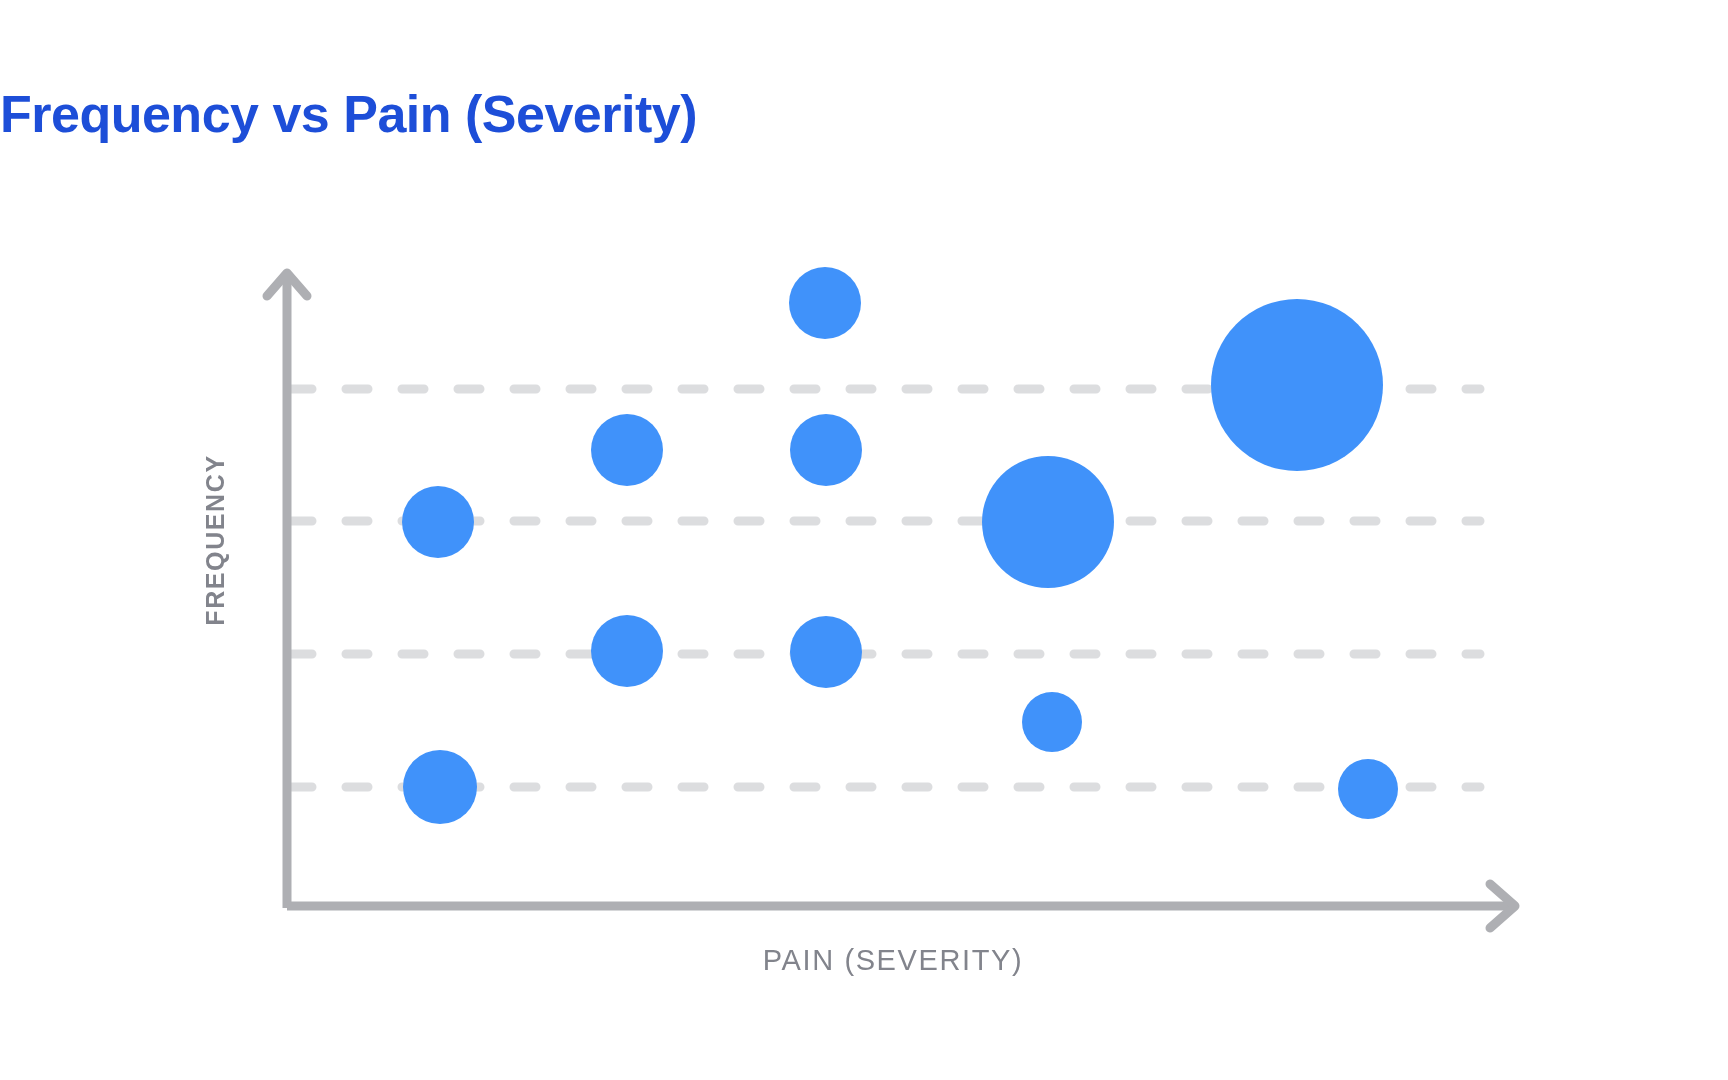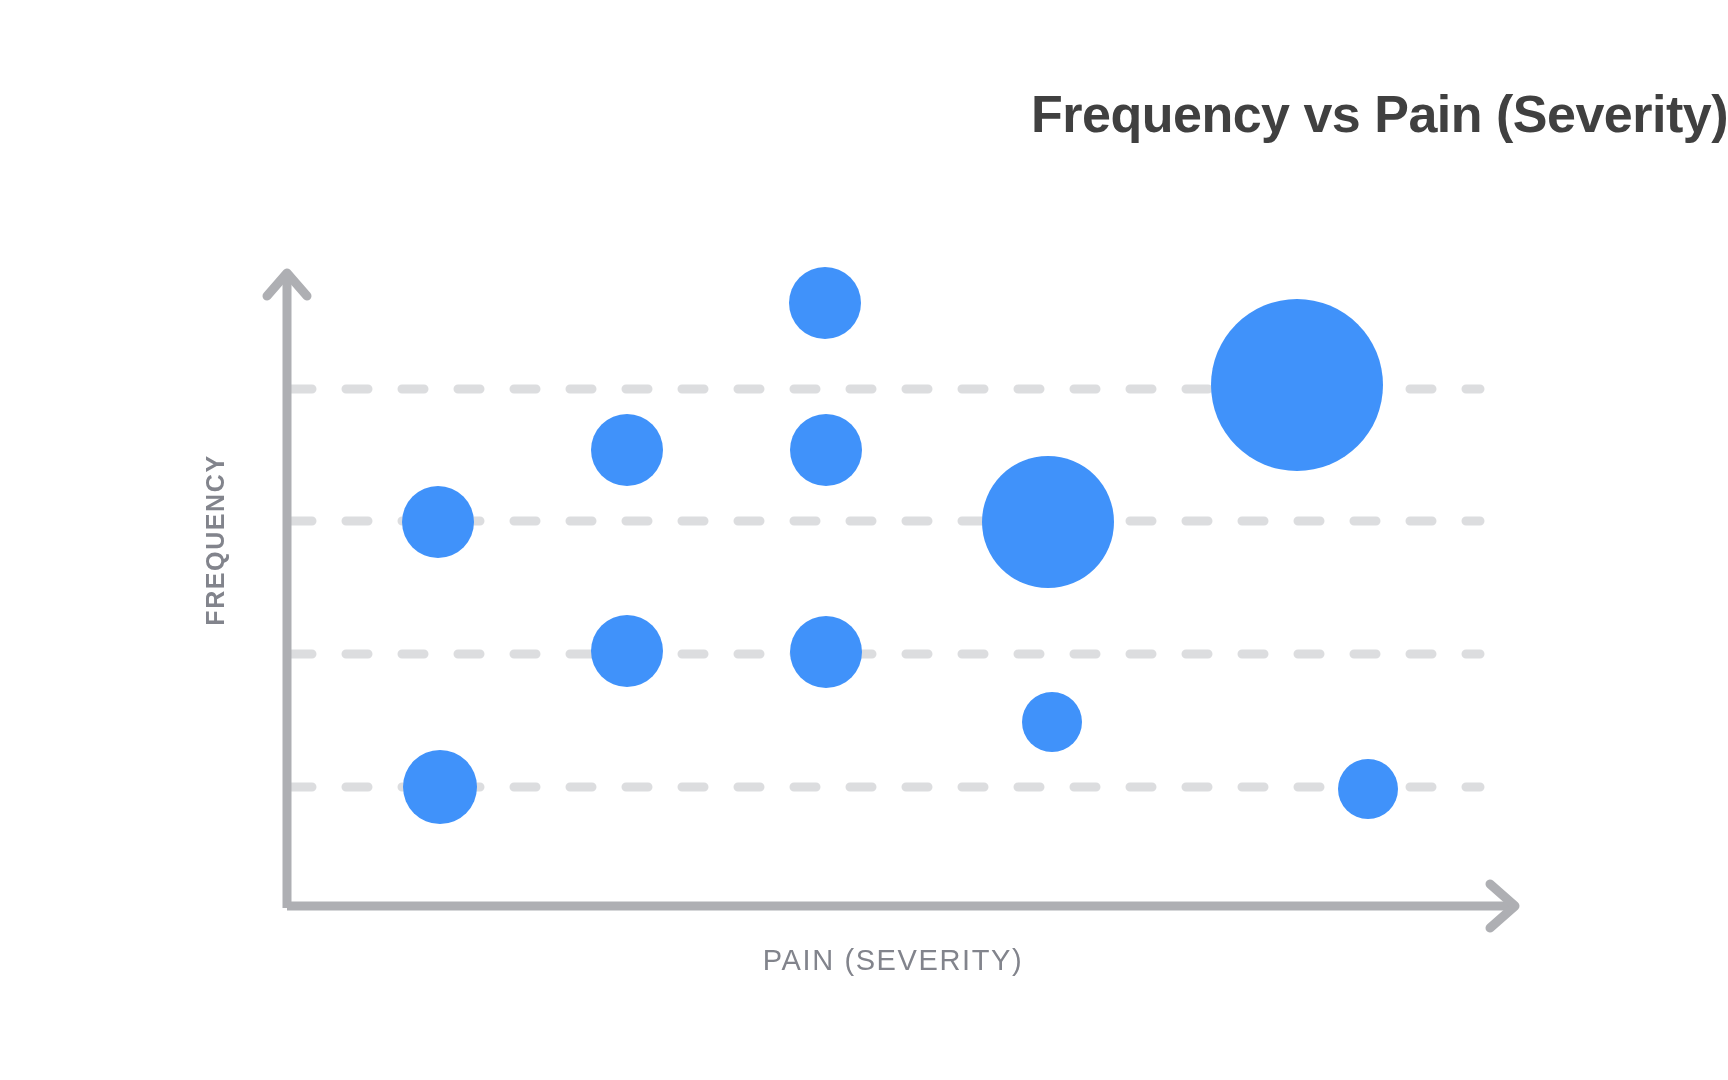--- a/index.html
+++ b/index.html
@@ -23,26 +23,26 @@
     height: 1080px;
     background: #ffffff;
   }
 
   
   #chart-title {
     position: absolute;
     left: 0;
     top: 85px;
     width: 1728px;
-    text-align: right;
+    text-align: left;
     font-family: "Liberation Sans", sans-serif;
     font-size: 52px;
     font-weight: 700;
     letter-spacing: -0.5px;
-    color: #404040;
+    color: #1d4ed8;
     white-space: nowrap;
     line-height: 1.15;
   }
 
   
   #plot-svg {
     position: absolute;
     left: 0;
     top: 0;
     width: 1728px;

